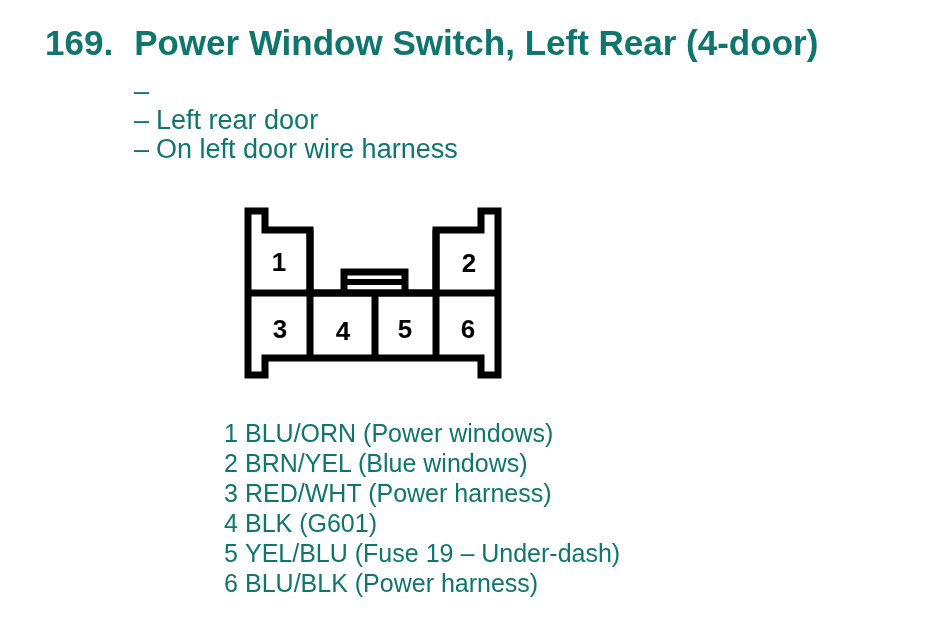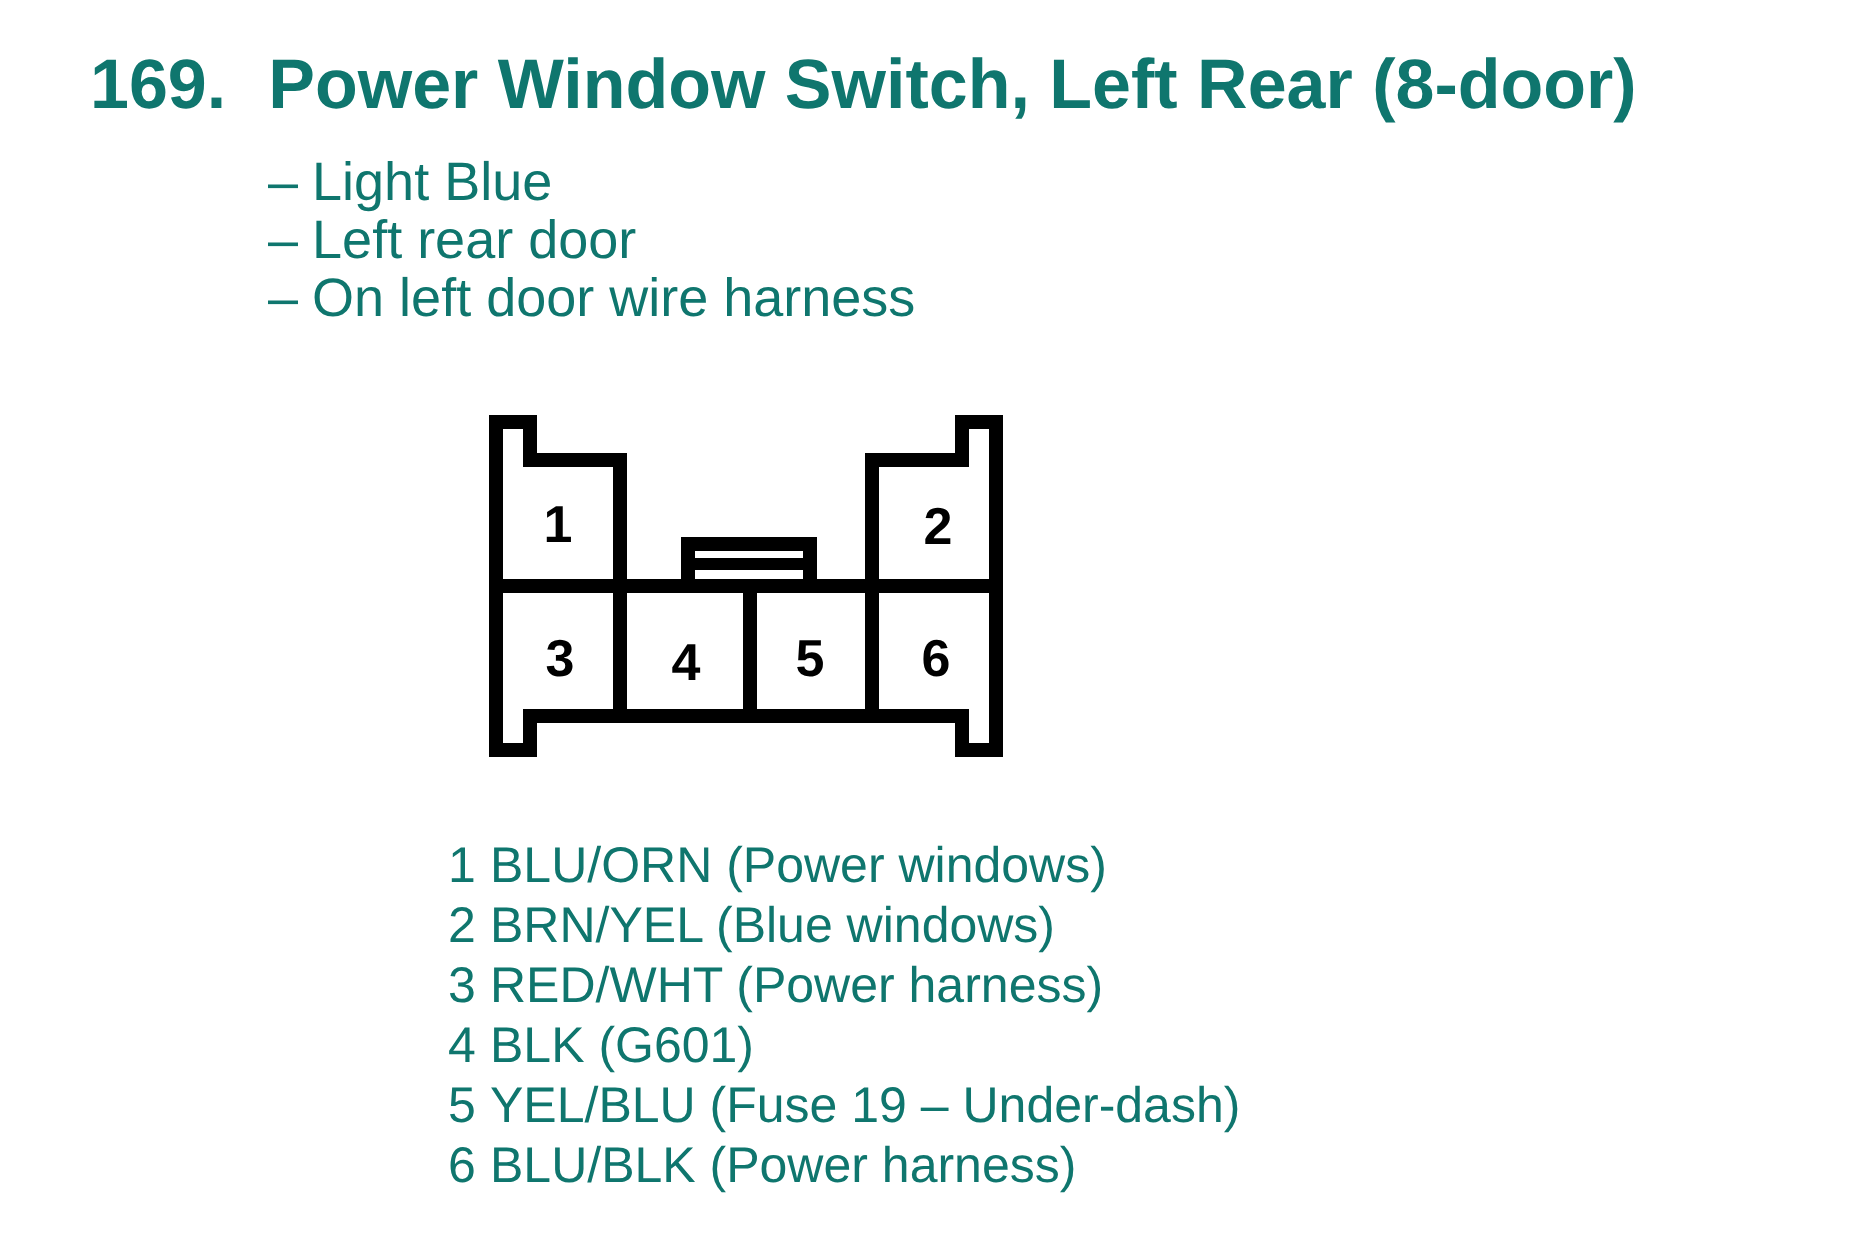--- a/index.html
+++ b/index.html
@@ -77,27 +77,26 @@
   .legend-row { display: flex; white-space: nowrap; }
   .legend-pin { width: 21px; flex: 0 0 21px; }
 </style>
 </head>
 <body>
 
 <div class="page">
 
   <div class="title">
     <span class="title-num">169.</span>
-    <span class="title-text">Power Window Switch, Left Rear (8-door)</span>
+    <span class="title-text">Power Window Switch, Left Rear (4-door)</span>
   </div>
 
   <div class="notes">
     <div class="note-row">
       <span class="note-dash">–</span>
-      <span>Light Blue</span>
     </div>
     <div class="note-row">
       <span class="note-dash">–</span>
       <span>Left rear door</span>
     </div>
     <div class="note-row">
       <span class="note-dash">–</span>
       <span>On left door wire harness</span>
     </div>
   </div>

